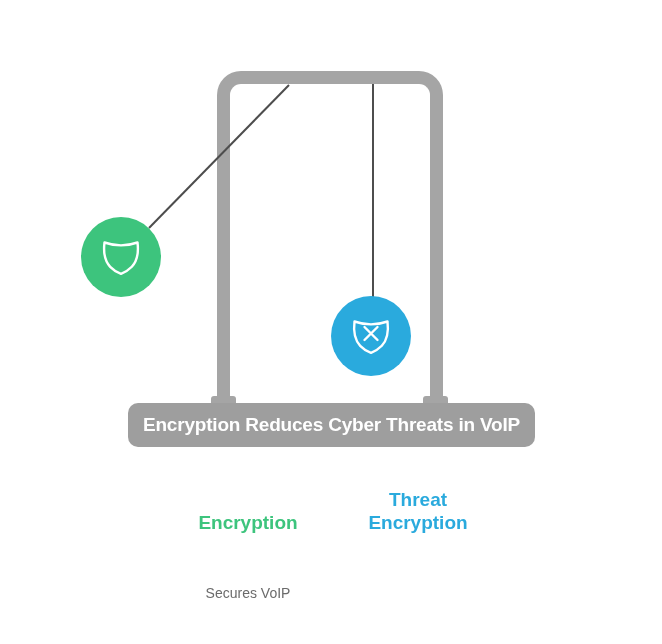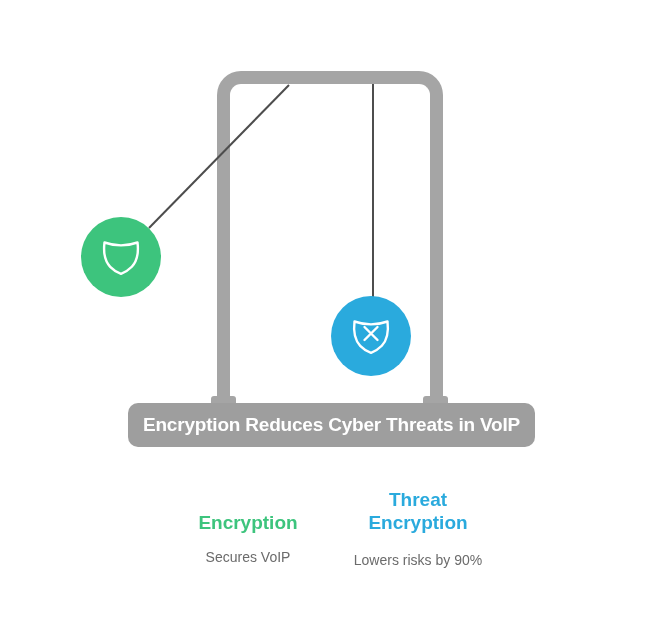--- a/index.html
+++ b/index.html
@@ -110,21 +110,21 @@
   }
   .col-title span{display:block;}
   .col-sub{
     position:absolute;
     width:200px;
     text-align:center;
     font-size:14px;
     line-height:18px;
     color:var(--subtext-gray);
   }
-  .col-sub span{display:block;}
+  .col-sub span{display:block;margin-top:36px;}
   .title-encryption{left:148px; top:511px; color:var(--green);}
   .sub-encryption{left:148px; top:548px;}
   .title-threat{left:318px; top:488px; color:var(--blue);}
   .sub-threat{left:318px; top:551px;}
 </style>
 </head>
 <body>
 
 <div class="canvas">
 
@@ -158,17 +158,14 @@
     <span>Encryption</span>
   </div>
   <div class="col-sub sub-encryption">
     <span>Secures VoIP</span>
   </div>
 
   <div class="col-title title-threat">
     <span>Threat</span>
     <span>Encryption</span>
   </div>
-  <div class="col-sub sub-threat">
-    <span>Lowers risks by 90%</span>
-  </div>
 
 </div>
 
 </body></html>

